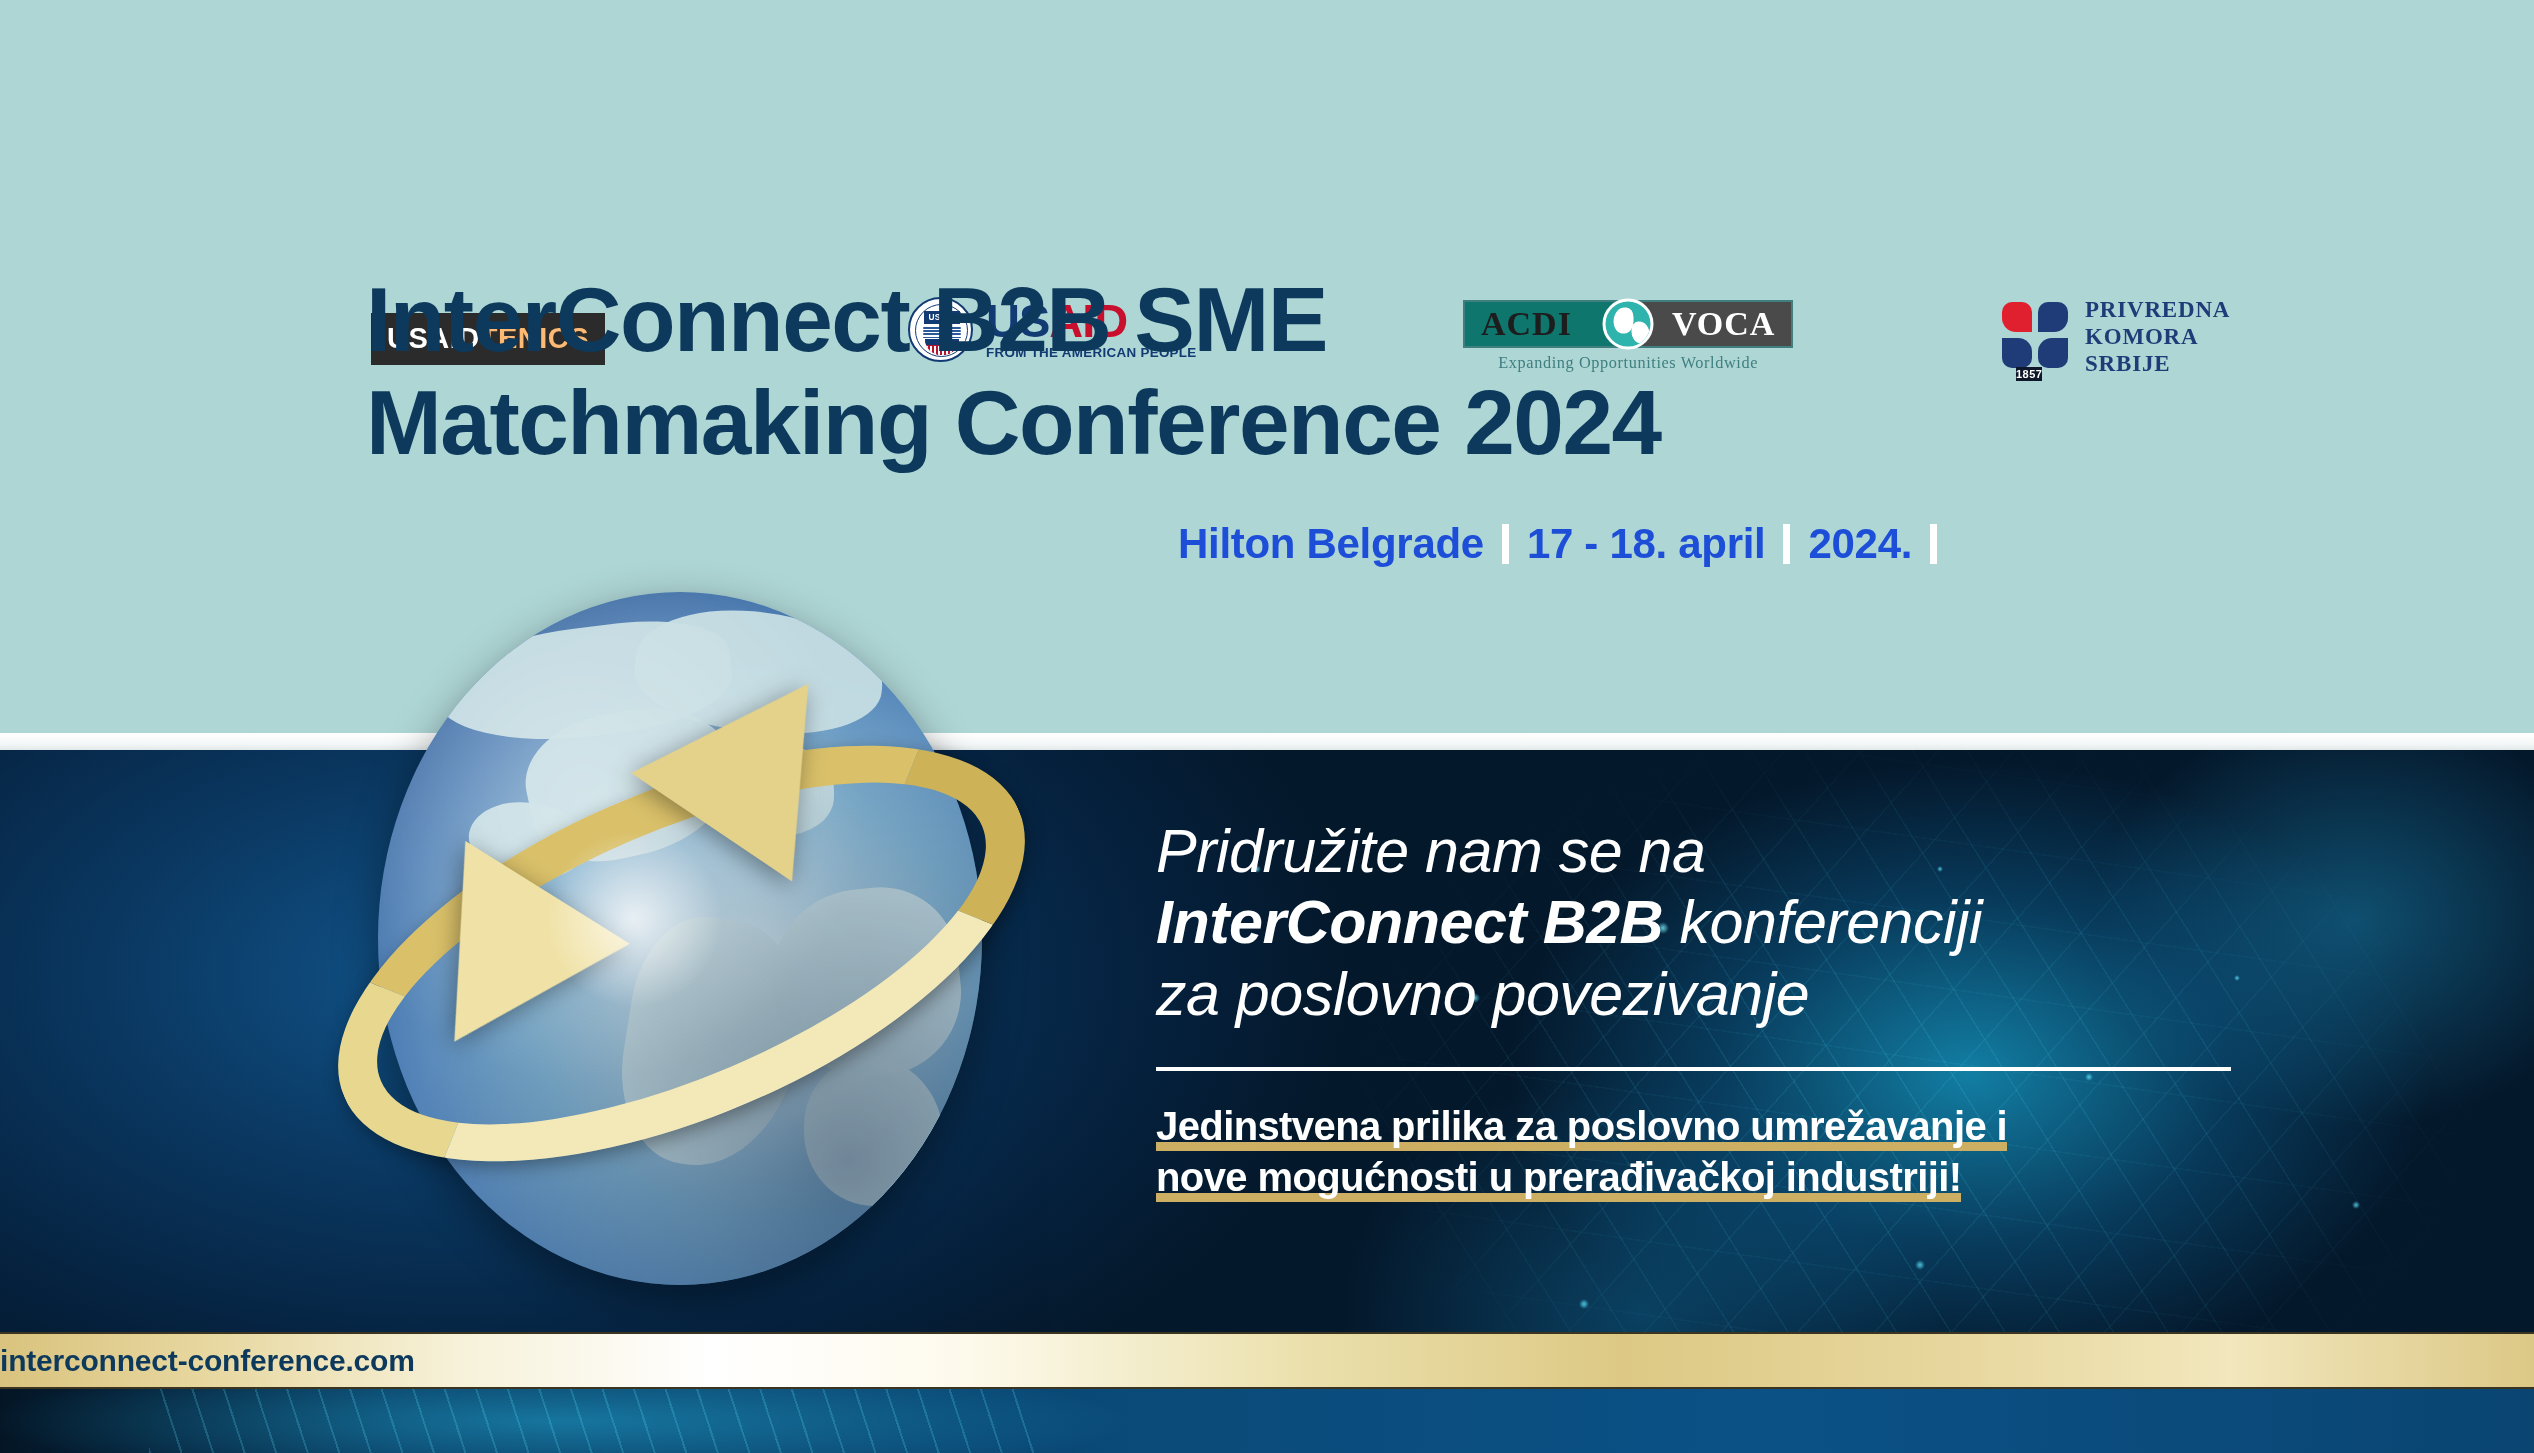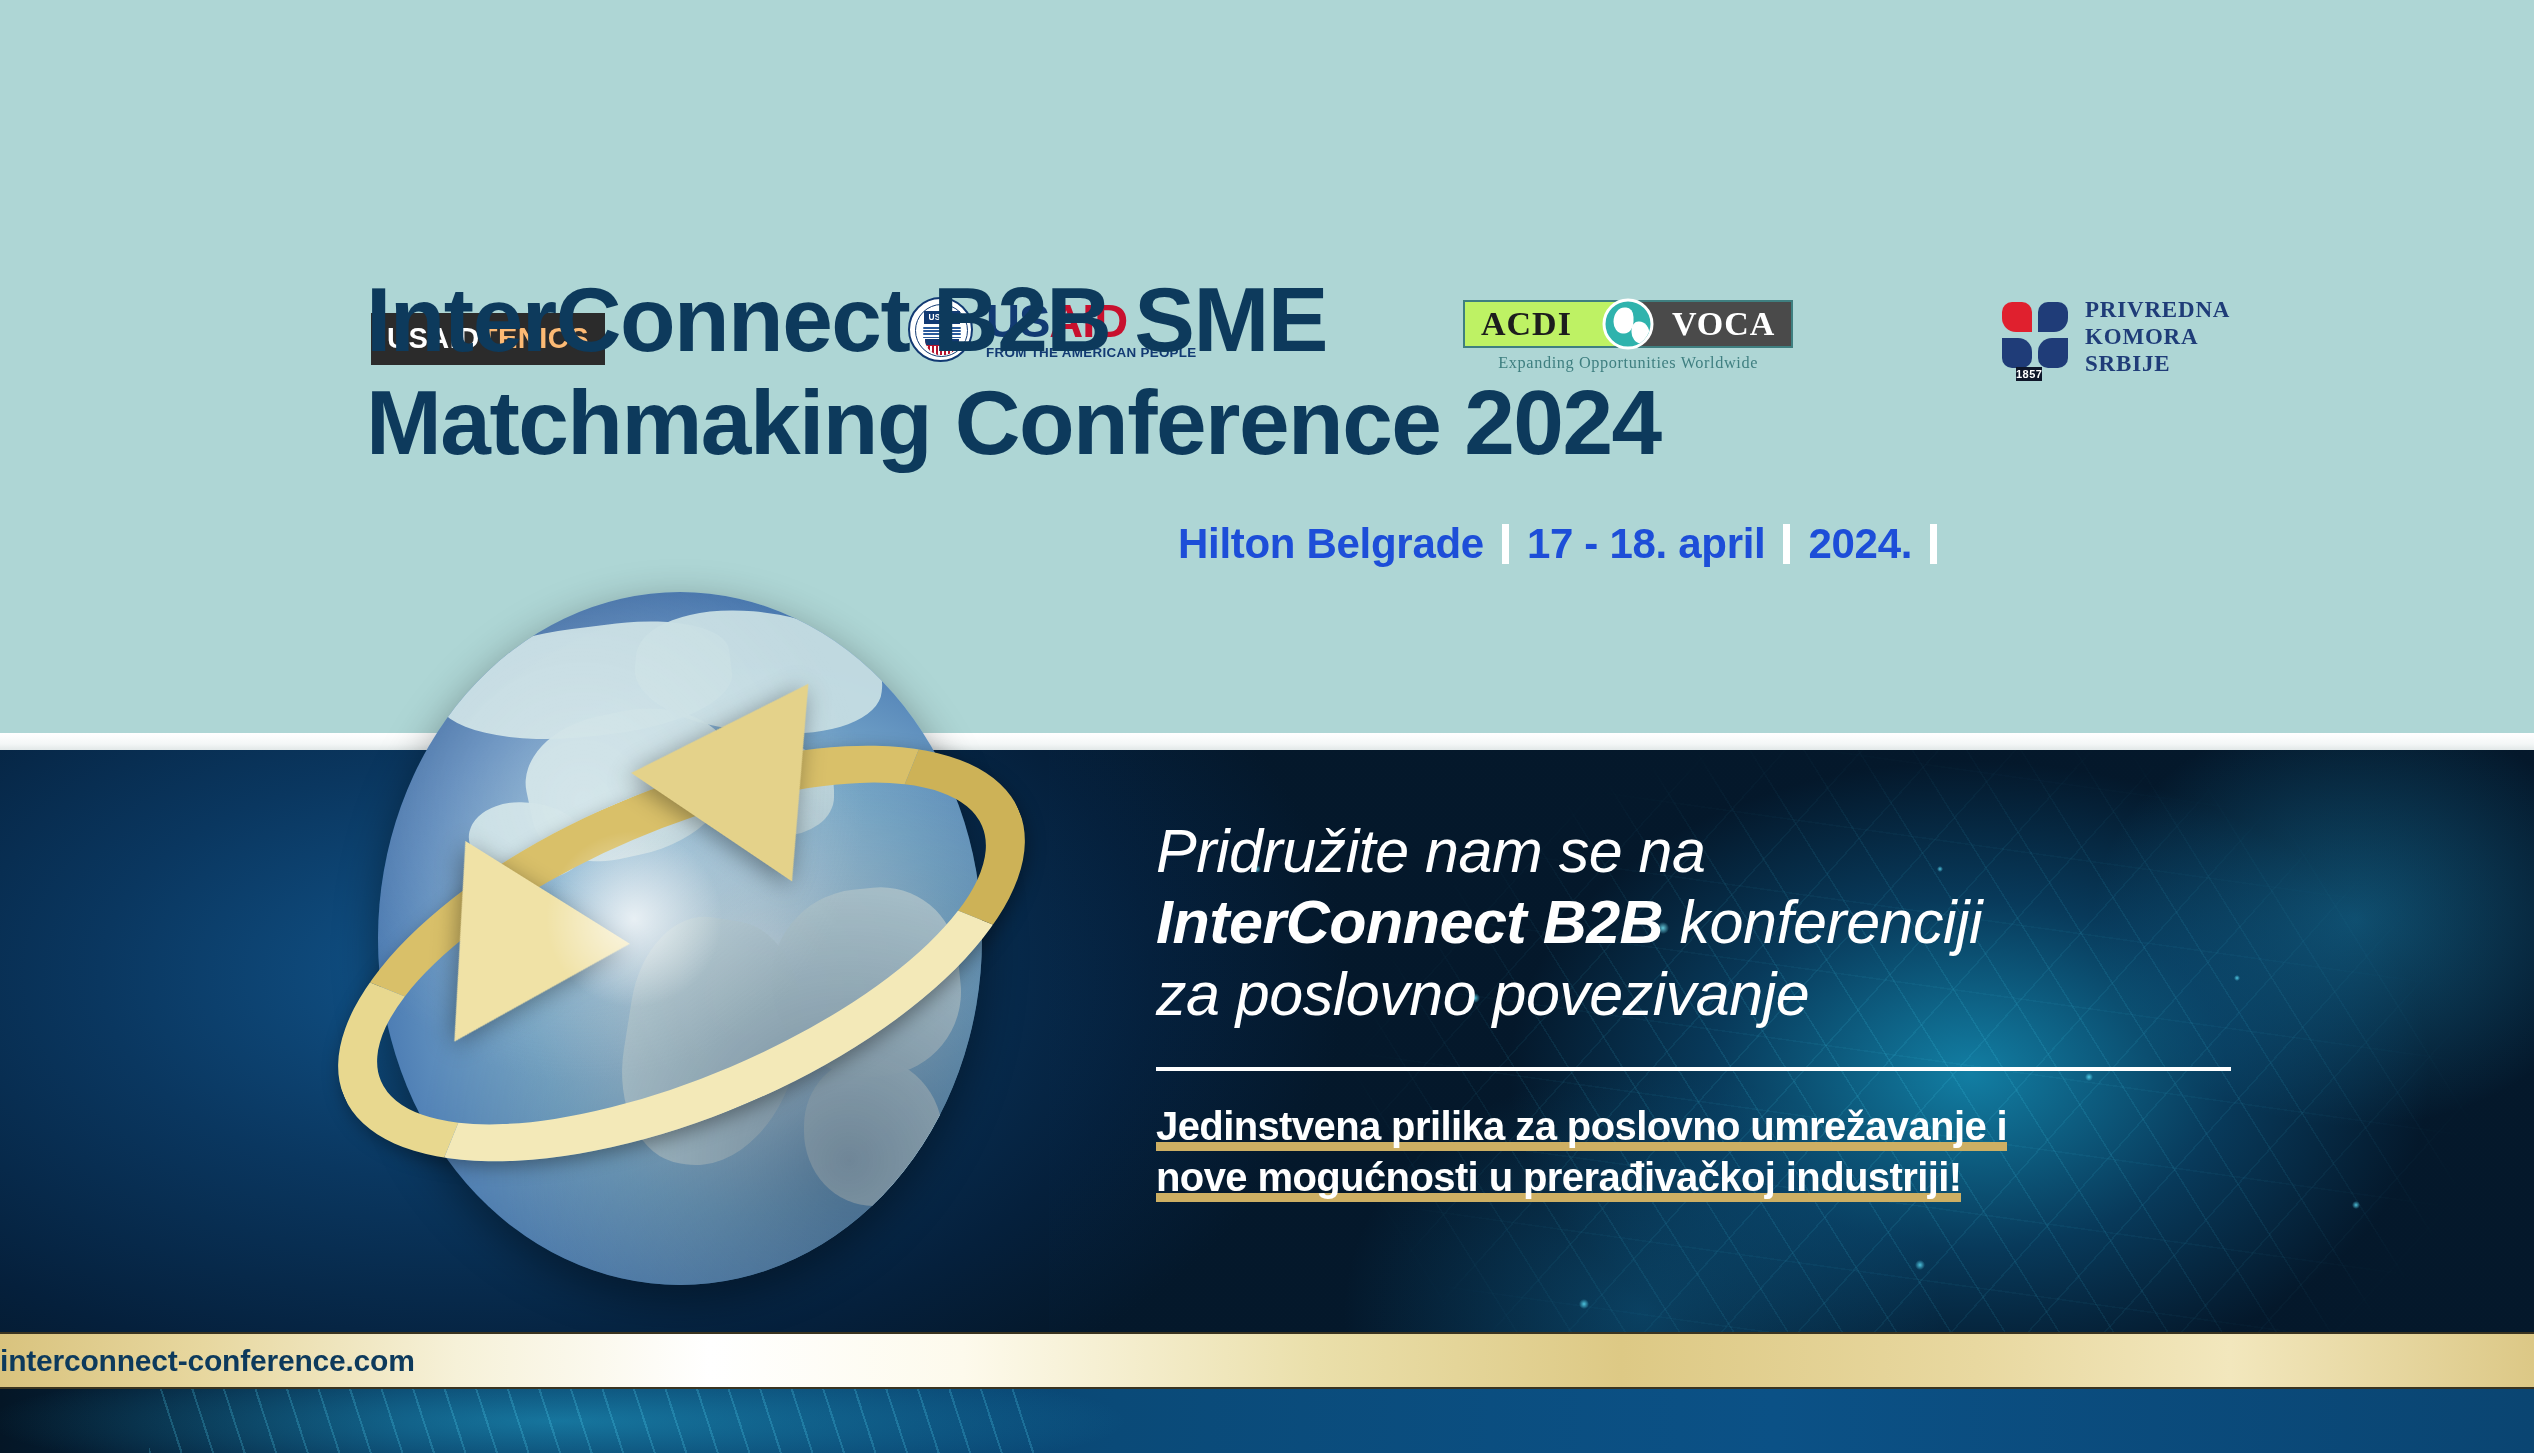--- a/index.html
+++ b/index.html
@@ -94,21 +94,21 @@
   }
 
   
   .logo-acdivoca { left:1463px; top:153px; flex-direction:column; align-items:center; }
   .acdi-bar {
     display:flex; align-items:stretch; position:relative;
     border:2.5px solid #3f7f80;
     height:48px;
   }
   .acdi-left {
-    background:#bef264; color:#1d1d1d;
+    background:#0f766e; color:#1d1d1d;
     font-family:"Liberation Serif", serif; font-weight:bold;
     font-size:34px; letter-spacing:1px;
     padding:0 50px 0 16px; line-height:44px;
   }
   .acdi-right {
     background:#4a4a4a; color:#ffffff;
     font-family:"Liberation Serif", serif; font-weight:bold;
     font-size:34px; letter-spacing:1px;
     padding:0 16px 0 50px; line-height:44px;
   }

